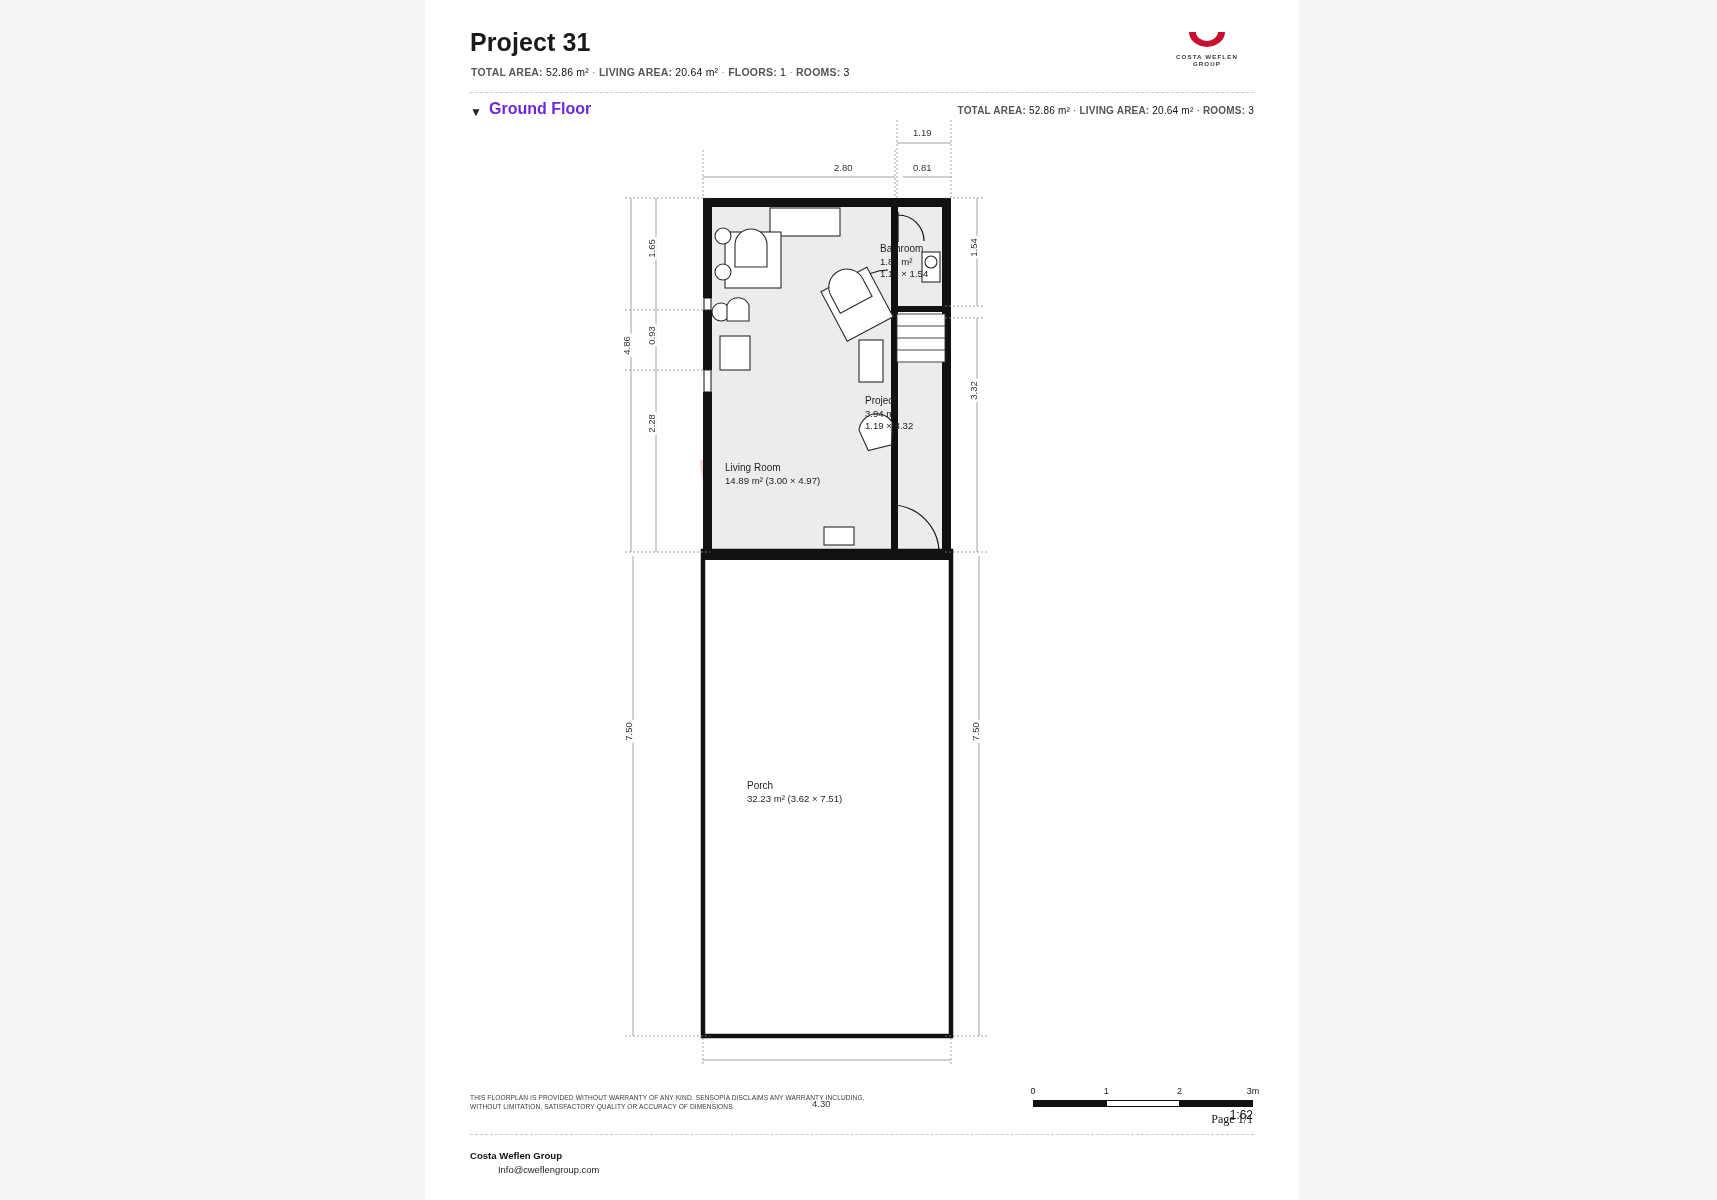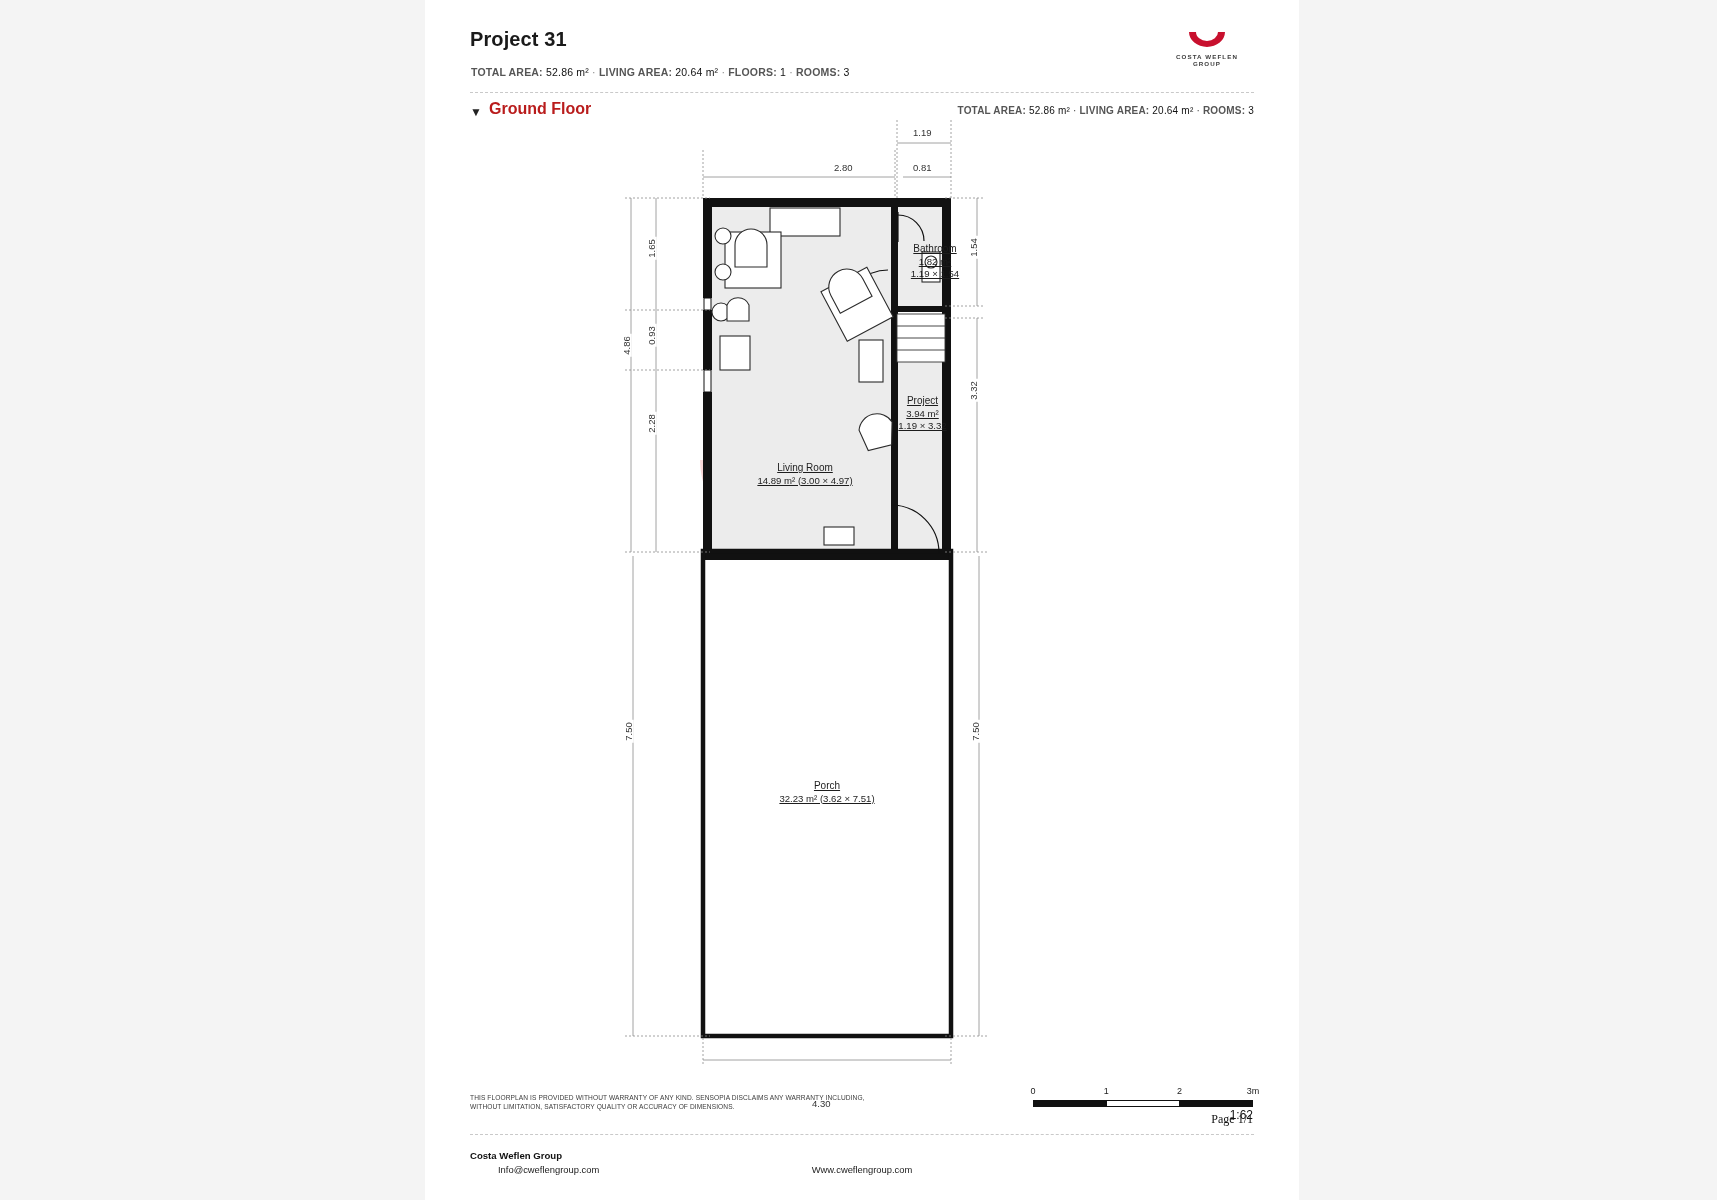--- a/index.html
+++ b/index.html
@@ -21,21 +21,21 @@
     top: 0;
     width: 874px;
     height: 1200px;
     background: #ffffff;
   }
   
   .proj-title {
     position: absolute;
     left: 45px;
     top: 28px;
-    font-size: 20px;
+    font-size: 25px;
     font-weight: bold;
     color: #1a1a1a;
     letter-spacing: .1px;
   }
   .proj-meta {
     position: absolute;
     left: 46px;
     top: 66px;
     font-size: 10.5px;
     color: #444;
@@ -78,21 +78,21 @@
     top: 105px;
     font-size: 12px;
     color: #222;
   }
   .floor-title {
     position: absolute;
     left: 64px;
     top: 100px;
     font-size: 16px;
     font-weight: bold;
-    color: #b91c1c;
+    color: #6d28d9;
   }
   .floor-meta {
     position: absolute;
     right: 45px;
     top: 105px;
     font-size: 10px;
     color: #444;
     letter-spacing: .2px;
     white-space: nowrap;
     text-align: right;
@@ -111,26 +111,25 @@
     background: #fff;
     padding: 0 2px;
   }
   .dimtxt.vert {
     transform: rotate(-90deg);
     transform-origin: center center;
   }
 
   .roomlbl {
     position: absolute;
-    text-align: center;
+    text-align: left;
     font-size: 9.6px;
     color: #1d1d1d;
     line-height: 12.5px;
     white-space: nowrap;
-    text-decoration: underline;
   }
   .roomlbl .nm { font-size: 10px; }
 
   
   .disclaimer {
     position: absolute;
     left: 45px;
     top: 1093px;
     width: 520px;
     font-size: 6.6px;
@@ -432,16 +431,15 @@
       </div>
       <div class="scale-ratio">1:62</div>
     </div>
 
     <div class="page-num">Page 1/1</div>
 
     <div class="hr-dashed" id="hr2"></div>
 
     <div class="ft-company">Costa Weflen Group</div>
     <div class="ft-email">Info@cweflengroup.com</div>
-    <div class="ft-web">Www.cweflengroup.com</div>
 
   </div>
 </div>
 
 </body></html>

